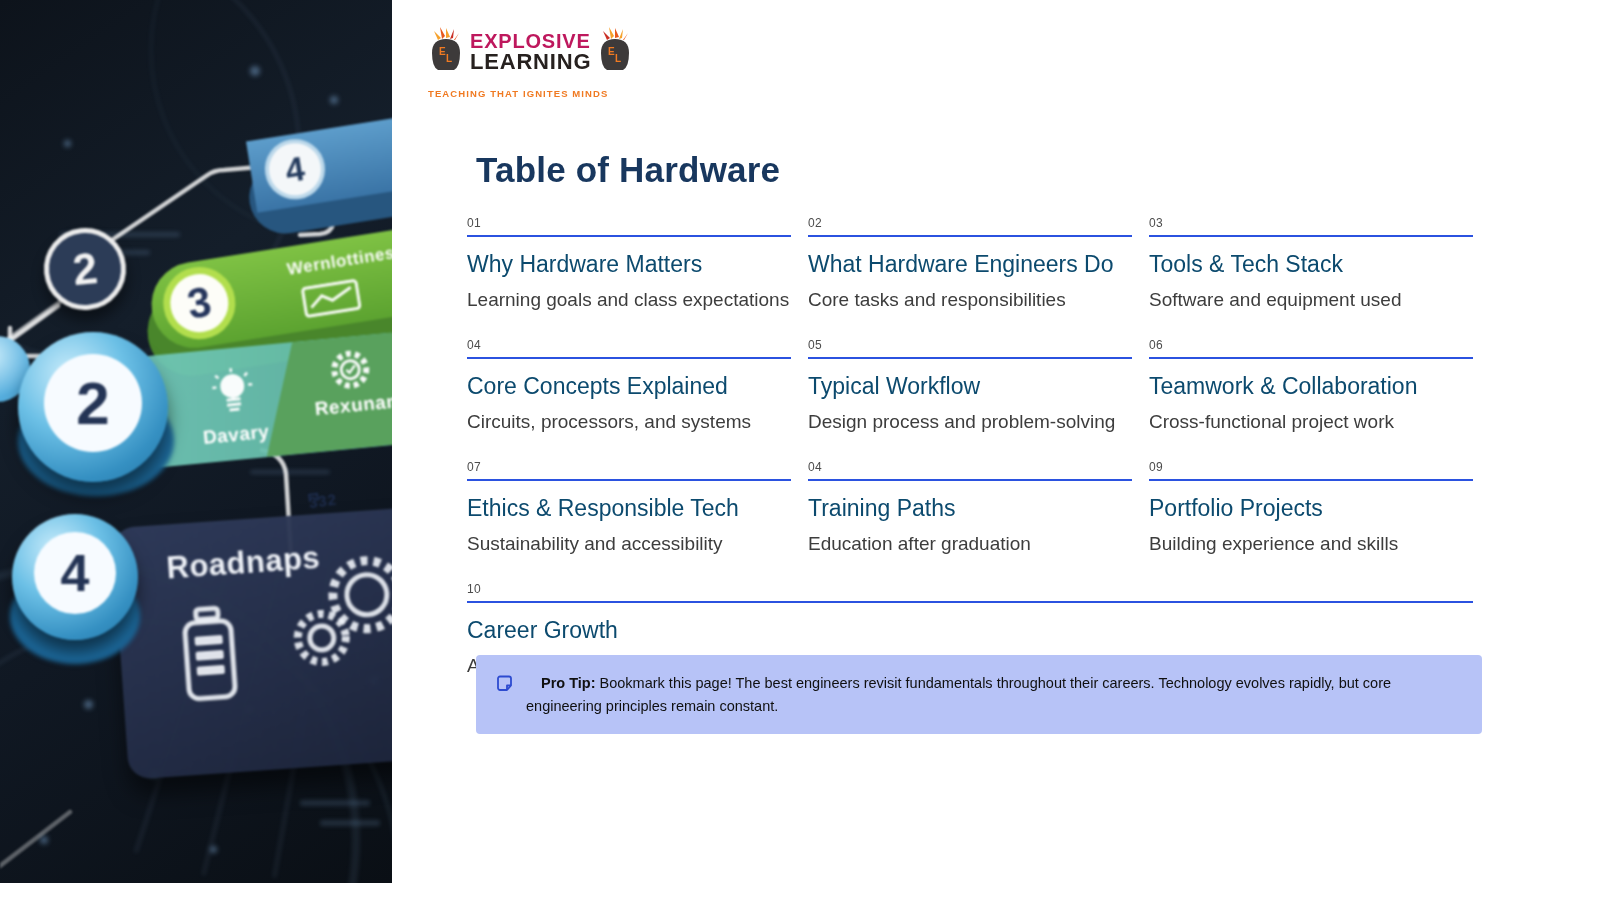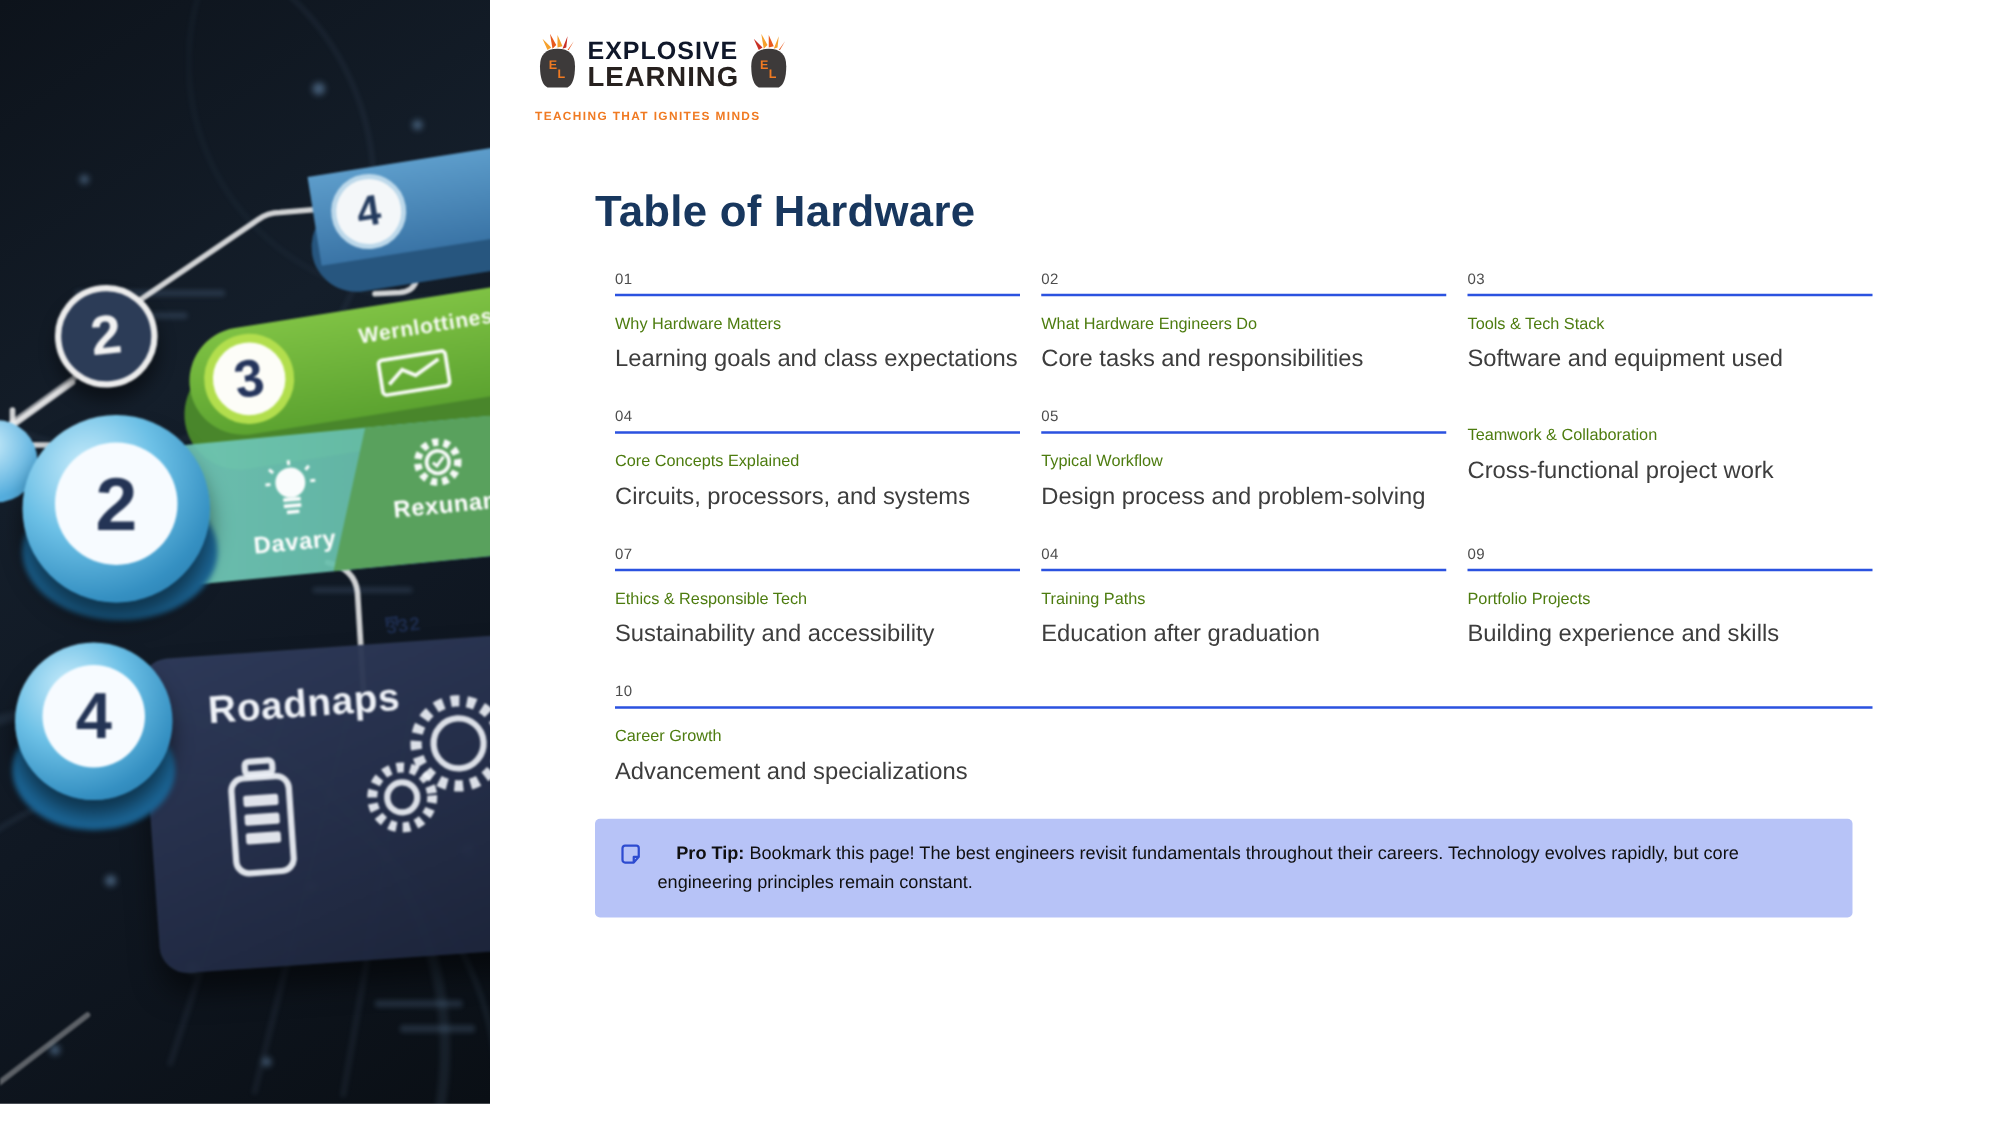--- a/index.html
+++ b/index.html
@@ -75,31 +75,31 @@
 
   .lines { left:0; top:0; }
 
   
   .content { position:absolute; left:392px; top:0; width:1208px; height:900px; background:#fff; }
   .content * { box-sizing:border-box; }
 
   .logo { position:absolute; left:36px; top:27px; }
   .logo-row { display:flex; align-items:flex-start; gap:6px; }
   .logo-text { display:flex; flex-direction:column; line-height:1.02; padding-top:4px; }
-  .logo-l1 { color:#0f172a; font-weight:800; font-size:20px; letter-spacing:0.8px; }
+  .logo-l1 { color:#be185d; font-weight:800; font-size:20px; letter-spacing:0.8px; }
   .logo-l2 { color:#27211f; font-weight:800; font-size:22px; letter-spacing:0.8px; }
   .logo-tag { margin-top:14px; color:#f07a22; font-weight:bold; font-size:9.5px; letter-spacing:1.1px; }
 
   .page-title { position:absolute; left:84px; top:150px; font-size:35px; color:#18375e; letter-spacing:0.2px; }
 
-  .toc { position:absolute; left:100px; top:216px; width:1006px; display:grid;
+  .toc { position:absolute; left:75px; top:216px; width:1006px; display:grid;
          grid-template-columns:repeat(3,1fr); column-gap:17px; row-gap:27px; }
   .entry-num { font-size:12px; color:#4c4c4c; letter-spacing:0.4px; padding-bottom:5px;
                border-bottom:2px solid #2b52e0; }
-  .entry-title { margin-top:14px; font-size:13px; color:#4d7c0f; }
+  .entry-title { margin-top:14px; font-size:23px; color:#0c4a6e; }
   .entry-sub { margin-top:11px; font-size:19px; color:#3d3d3d; }
   .entry.wide { grid-column:1 / -1; }
 
   .protip { position:absolute; left:84px; top:655px; width:1006px; min-height:76px; background:#b7c3f7;
             border-radius:4px; padding:17px 24px 16px 20px; display:flex; gap:13px; align-items:flex-start; }
   .protip-text { font-size:14.5px; color:#101010; line-height:1.58; }
   .protip-text b { font-weight:bold;margin-left:15px; }
   .protip svg { flex:0 0 auto; margin-top:3px; }
 </style>
 </head>
@@ -287,20 +287,21 @@
       <div class="entry-num">04</div>
       <div class="entry-title">Core Concepts Explained</div>
       <div class="entry-sub">Circuits, processors, and systems</div>
     </div>
     <div class="entry">
       <div class="entry-num">05</div>
       <div class="entry-title">Typical Workflow</div>
       <div class="entry-sub">Design process and problem-solving</div>
     </div>
     <div class="entry">
+      <div class="entry-num">06</div>
       <div class="entry-title">Teamwork &amp; Collaboration</div>
       <div class="entry-sub">Cross-functional project work</div>
     </div>
     <div class="entry">
       <div class="entry-num">07</div>
       <div class="entry-title">Ethics &amp; Responsible Tech</div>
       <div class="entry-sub">Sustainability and accessibility</div>
     </div>
     <div class="entry">
       <div class="entry-num">04</div>

